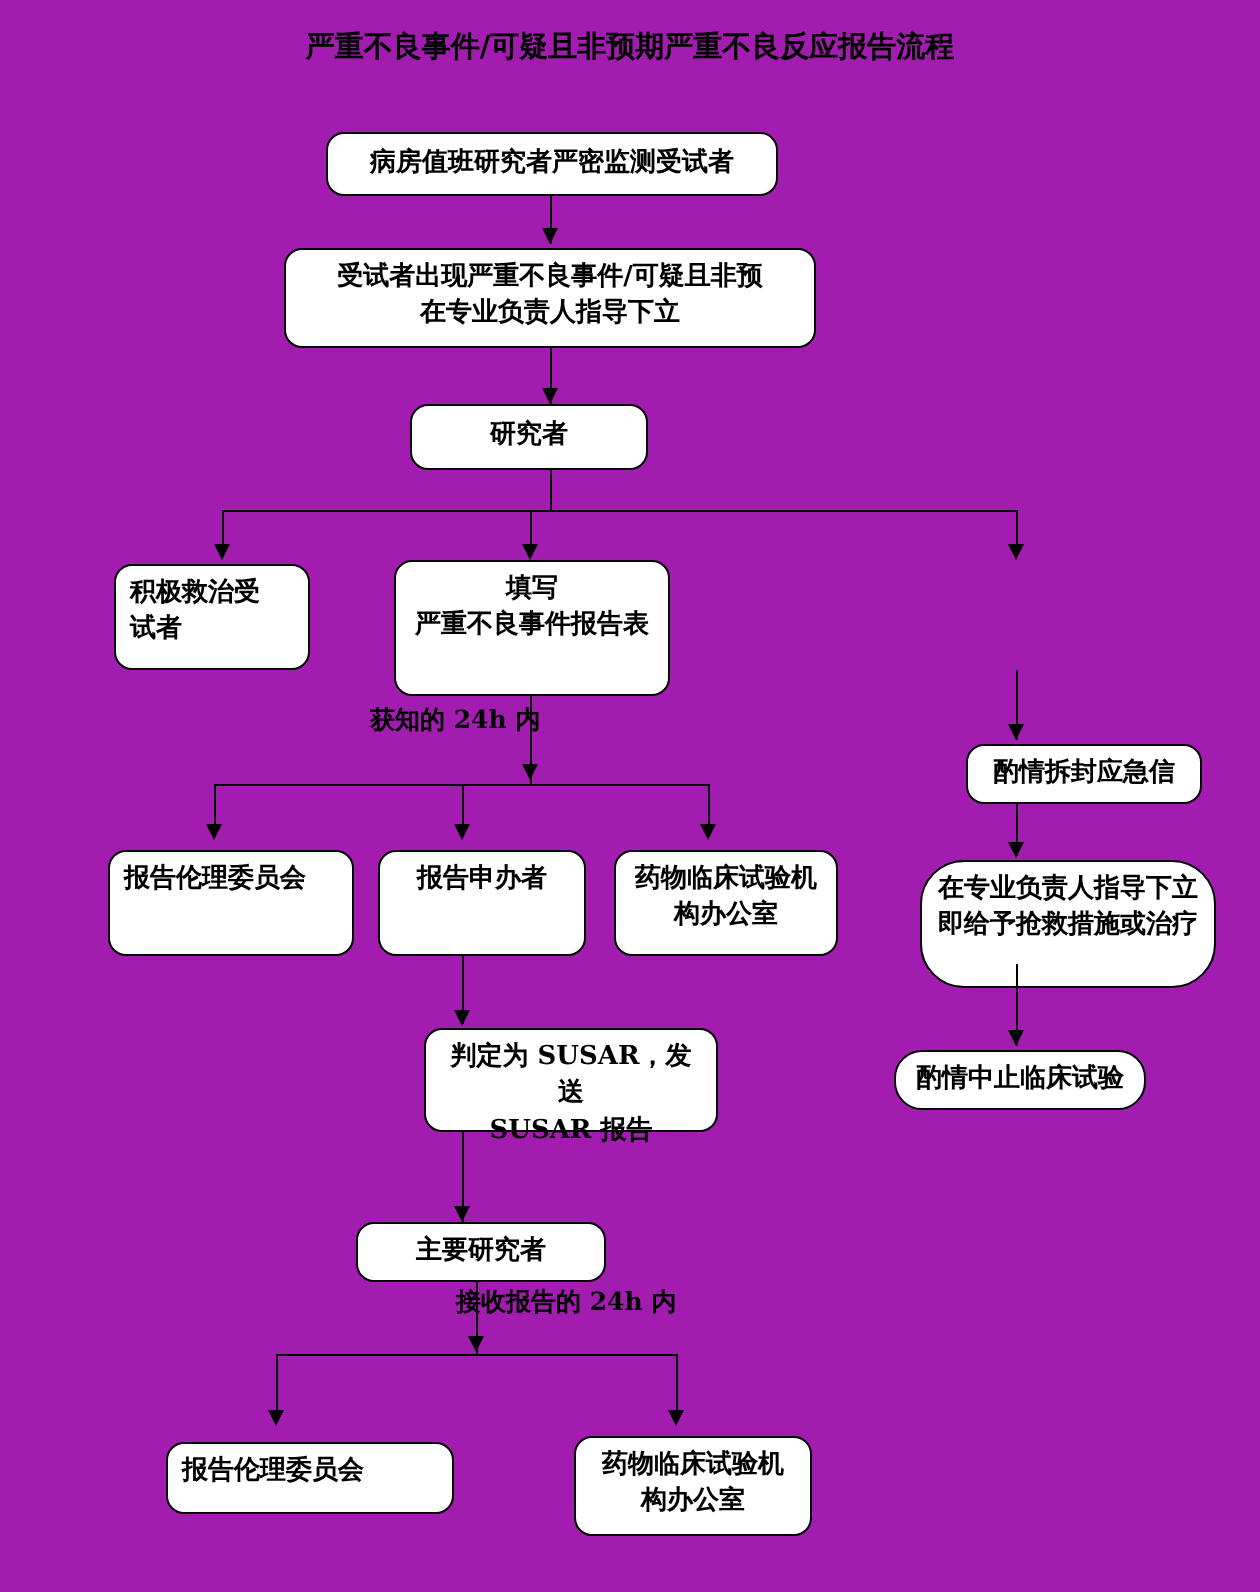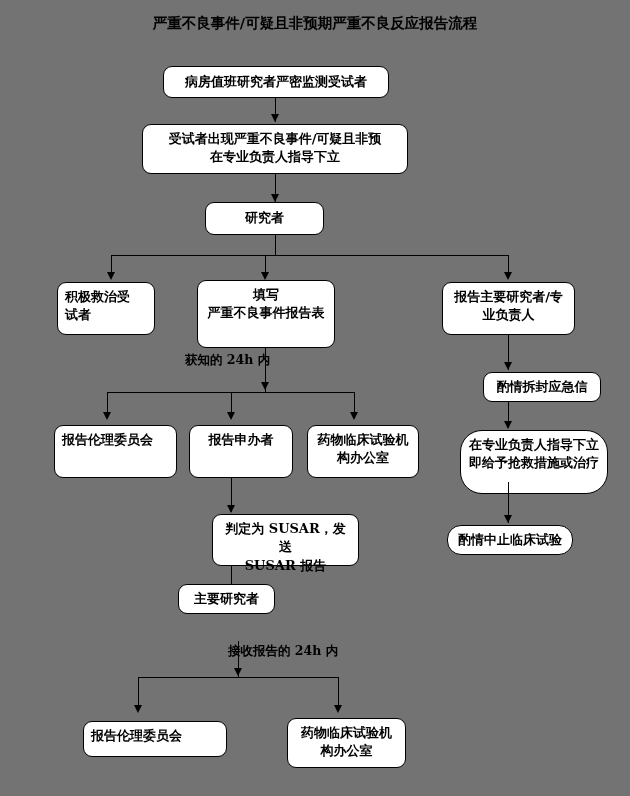--- a/index.html
+++ b/index.html
@@ -7,21 +7,21 @@
     padding: 0;
     background: #ffffff;
   }
   body {
     font-family: "DejaVu Sans", "Liberation Sans", sans-serif;
   }
   #canvas {
     position: relative;
     width: 630px;
     height: 796px;
-    background: #737373;
+    background: #a21caf;
     overflow: hidden;
   }
   .title {
     position: absolute;
     left: 0;
     top: 14px;
     width: 630px;
     text-align: center;
     font-size: 14.5px;
     font-weight: bold;
@@ -117,26 +117,20 @@
     </span>
   </div>
 
   <div class="node topleft" style="left:57px; top:282px; width:98px; height:53px;">
     <span class="inner">
       <span>积极救治受</span><br>
       <span>试者</span>
     </span>
   </div>
 
-  <div class="node topc" style="left:442px; top:282px; width:133px; height:53px;">
-    <span class="inner">
-      <span>报告主要研究者/专</span><br>
-      <span>业负责人</span>
-    </span>
-  </div>
 
   <div class="vline" style="left:508px; top:335px; height:35px;"></div>
   <div class="arrowhead" style="left:504px; top:362px;"></div>
 
   <div class="node center" style="left:449px; top:372px; width:118px; height:30px;margin-left:34px;">
     <span class="inner">酌情拆封应急信</span>
   </div>
   <div class="vline" style="left:508px; top:402px; height:26px;"></div>
   <div class="arrowhead" style="left:504px; top:421px;"></div>
 
@@ -188,21 +182,21 @@
   <div class="node topc" style="left:165px; top:514px; width:147px; height:52px;margin-left:47px;">
     <span class="inner">
       <span><span>判定为 </span><span class="serif">SUSAR</span><span>，发送</span></span><br>
       <span><span class="serif">SUSAR</span><span> 报告</span></span>
     </span>
   </div>
 
   <div class="vline" style="left:231px; top:566px; height:45px;"></div>
   <div class="arrowhead" style="left:227px; top:603px;"></div>
 
-  <div class="node center" style="left:178px; top:584px; width:97px; height:30px;justify-content:flex-end;">
+  <div class="node center" style="left:178px; top:611px; width:125px; height:30px;justify-content:flex-end;">
     <span class="inner">主要研究者</span>
   </div>
 
   <div class="vline" style="left:238px; top:641px; height:36px;"></div>
   <div class="arrowhead" style="left:234px; top:668px;"></div>
   <div class="edge-label" style="left:228px; top:643px;">
     <span>接收报告的 </span><span class="serif">24h</span><span> 内</span>
   </div>
 
   <div class="hline" style="left:138px; top:677px; width:201px;"></div>

